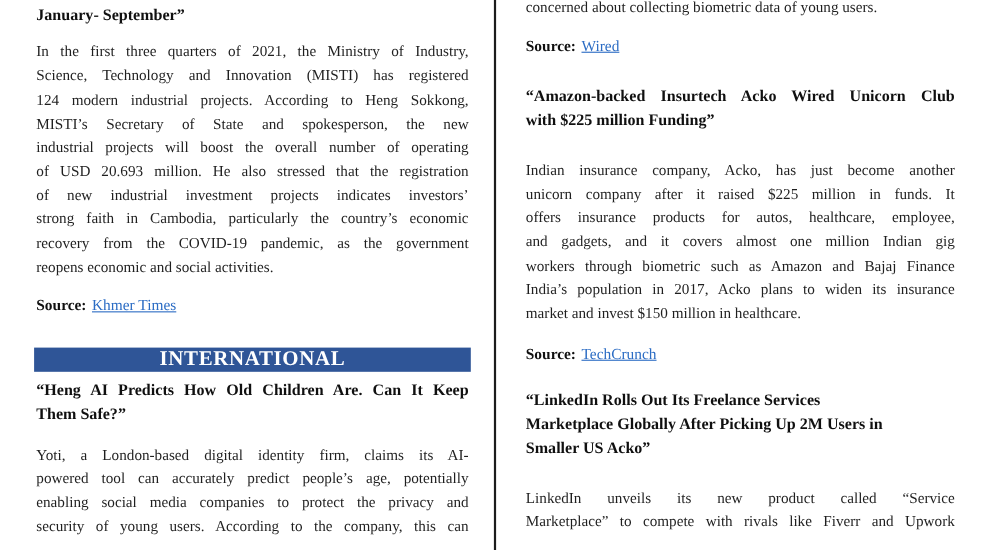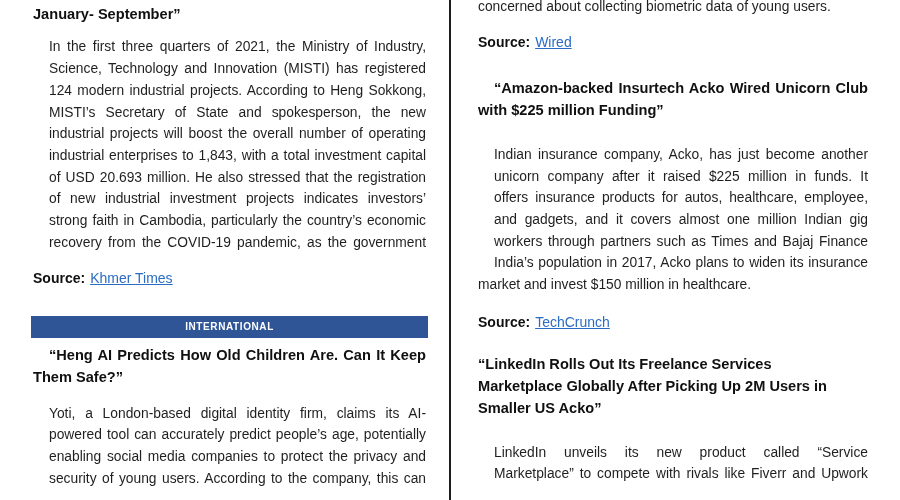--- a/index.html
+++ b/index.html
@@ -1,54 +1,54 @@
 <!DOCTYPE html>
 <html style="--accent: #2f5597; --link: #2b6cc4; --divider: #1c1c1c;"><head>
 <meta charset="utf-8">
 <style>
   html,body{margin:0;padding:0;background:#ffffff;}
   .page{position:relative;width:900px;height:500px;overflow:hidden;background:#fff;
-        font-family:Liberation Sans, sans-serif;color:#1f1f1f;}
+        font-family:Liberation Serif, serif;color:#1f1f1f;}
   .col{position:absolute;top:0;}
   .col-left{left:33px;width:393px;}
   .col-right{left:478px;width:390px;}
   .line{font-size:13.8px;line-height:21.7px;white-space:normal;}
-  .line.j{text-align:justify;text-align-last:justify;margin-left:16px;}
+  .line.j{text-align:justify;text-align-last:justify;}
   .headline .line{font-weight:bold;font-size:14.6px;color:#101010;}
   .clip-top{margin-top:-18px;}
   .source{font-size:14px;line-height:21.7px;}
   .src-label{font-weight:bold;color:#101010;}
   .src-link{color:var(--link,#2b6cc4);text-decoration:underline;margin-left:5px;cursor:pointer;}
   .banner{margin-top:26px;margin-left:-2px;width:397px;height:22px;
           background:var(--accent,#2f5597);color:#ffffff;font-weight:bold;
-          font-size:10px;line-height:22px;text-align:center;letter-spacing:0.6px;}
+          font-size:19px;line-height:22px;text-align:center;letter-spacing:0.6px;}
   .divider{position:absolute;left:449px;top:0;width:2px;height:500px;background:var(--divider,#1c1c1c);}
 </style>
 </head>
 <body>
 
 <div class="page">
 
   <div class="col col-left">
     <div class="headline clip-top">
         <div class="line">“Cambodia Registers 124 New Industrial Projects in</div>
         <div class="line">January- September”</div>
       </div>
 
     <div class="para" style="margin-top:11px">
         <div class="line j">In the first three quarters of 2021, the Ministry of Industry,</div>
         <div class="line j">Science, Technology and Innovation (MISTI) has registered</div>
         <div class="line j">124 modern industrial projects. According to Heng Sokkong,</div>
         <div class="line j">MISTI’s Secretary of State and spokesperson, the new</div>
         <div class="line j">industrial projects will boost the overall number of operating</div>
-        <div class="line j">industrial enterprises to 1,843, with a total investment capital</div>
         <div class="line j">of USD 20.693 million. He also stressed that the registration</div>
         <div class="line j">of new industrial investment projects indicates investors’</div>
         <div class="line j">strong faith in Cambodia, particularly the country’s economic</div>
         <div class="line j">recovery from the COVID-19 pandemic, as the government</div>
+        <div class="line">reopens economic and social activities.</div>
       </div>
 
     <div class="source" style="margin-top:15px">
       <span class="src-label">Source:</span><a class="src-link" href="#">Khmer Times</a>
     </div>
 
     <div class="banner">INTERNATIONAL</div>
 
     <div class="headline" style="margin-top:7px">
         <div class="line j">“Heng AI Predicts How Old Children Are. Can It Keep</div>
@@ -77,21 +77,21 @@
     <div class="headline" style="margin-top:25px">
         <div class="line j">“Amazon-backed Insurtech Acko Wired Unicorn Club</div>
         <div class="line">with $225 million Funding”</div>
       </div>
 
     <div class="para" style="margin-top:22px">
         <div class="line j">Indian insurance company, Acko, has just become another</div>
         <div class="line j">unicorn company after it raised $225 million in funds. It</div>
         <div class="line j">offers insurance products for autos, healthcare, employee,</div>
         <div class="line j">and gadgets, and it covers almost one million Indian gig</div>
-        <div class="line j">workers through partners such as Times and Bajaj Finance</div>
+        <div class="line j">workers through biometric such as Amazon and Bajaj Finance</div>
         <div class="line j">India’s population in 2017, Acko plans to widen its insurance</div>
         <div class="line">market and invest $150 million in healthcare.</div>
       </div>
 
     <div class="source" style="margin-top:16px">
       <span class="src-label">Source:</span><a class="src-link" href="#">TechCrunch</a>
     </div>
 
     <div class="headline" style="margin-top:21px">
         <div class="line">“LinkedIn Rolls Out Its Freelance Services</div>

